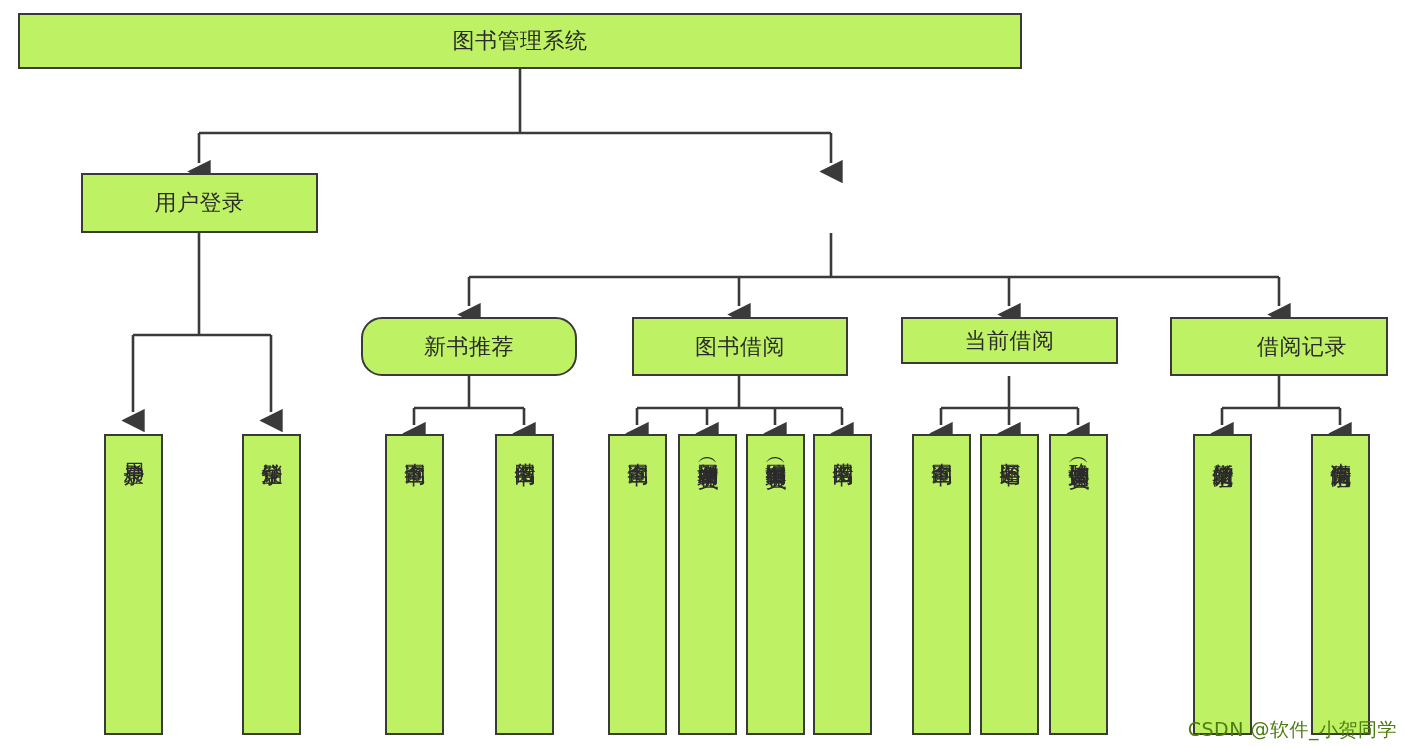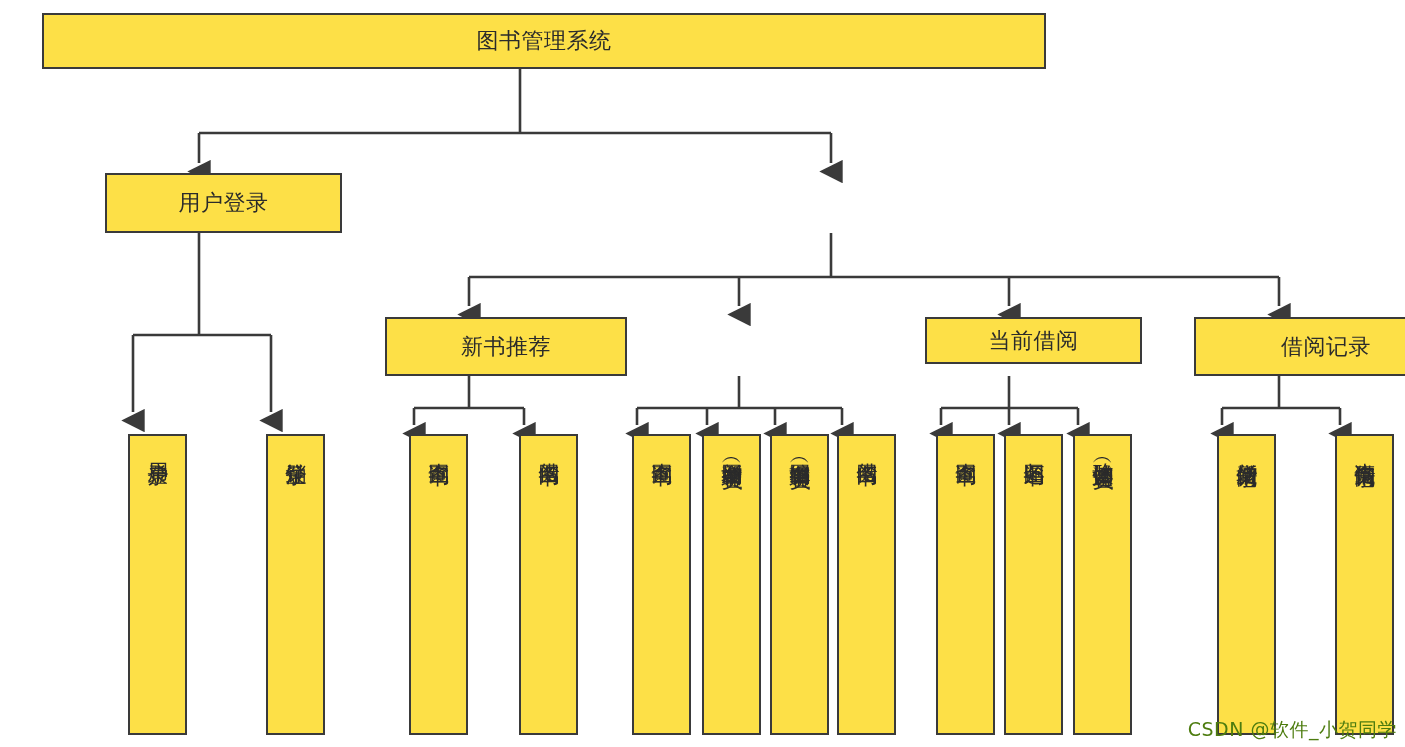--- a/index.html
+++ b/index.html
@@ -23,27 +23,26 @@
     left: 0;
     top: 0;
     width: 1405px;
     height: 747px;
     display: block;
   }
   
   .node {
     position: absolute;
     box-sizing: border-box;
-    background: #fde047;
+    background: #bef264;
     border: 2px solid #3a3a3a;
     display: flex;
     align-items: center;
     justify-content: center;
     color: #2b2b2b;
-    margin-left: 24px;
   }
   .node .label {
     display: block;
     text-align: center;
     line-height: 1.25;
     letter-spacing: 0.5px;
   }
   .node.horizontal .label {
     font-size: 22px;
   }
@@ -134,24 +133,27 @@
 
   <div class="node root horizontal" style="left:18px; top:13px; width:1004px; height:56px;">
     <span class="label">图书管理系统</span>
   </div>
 
   <div class="node horizontal" style="left:81px; top:173px; width:237px; height:60px;">
     <span class="label">用户登录</span>
   </div>
 
 
-  <div class="node horizontal" style="left:361px; top:317px; width:242px; height:59px;">
+  <div class="node horizontal" style="left:361px; top:317px; width:216px; height:59px;border-radius:21px;">
     <span class="label">新书推荐</span>
   </div>
 
+  <div class="node horizontal" style="left:632px; top:317px; width:216px; height:59px;">
+    <span class="label">图书借阅</span>
+  </div>
 
   <div class="node horizontal" style="left:901px; top:317px; width:217px; height:47px;font-family:Liberation Serif, serif;">
     <span class="label">当前借阅</span>
   </div>
 
   <div class="node horizontal" style="left:1170px; top:317px; width:218px; height:59px;padding-left:46px;">
     <span class="label">借阅记录</span>
   </div>
 
   <div class="node vertical" style="left:104px; top:434px; width:59px; height:301px;">

